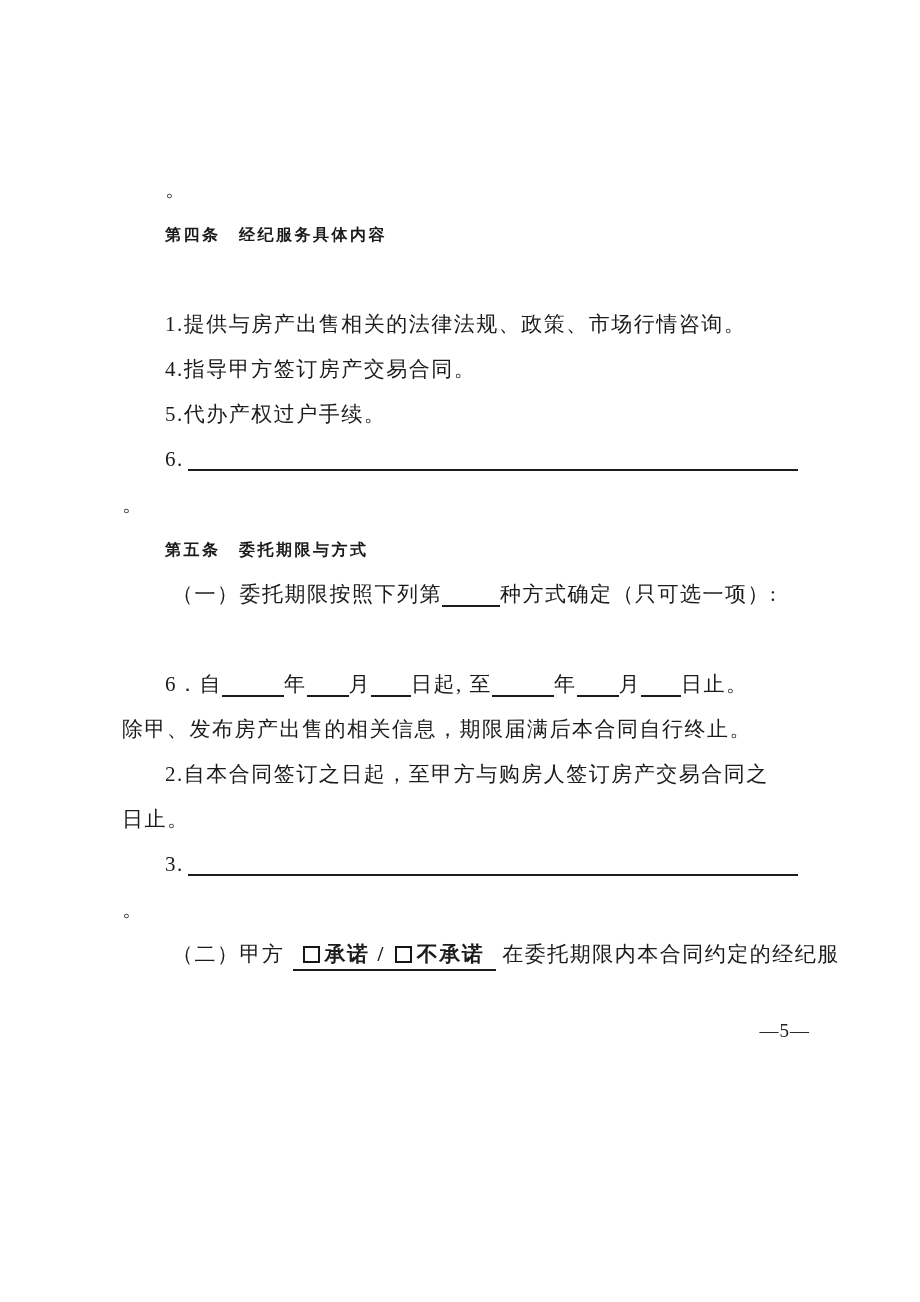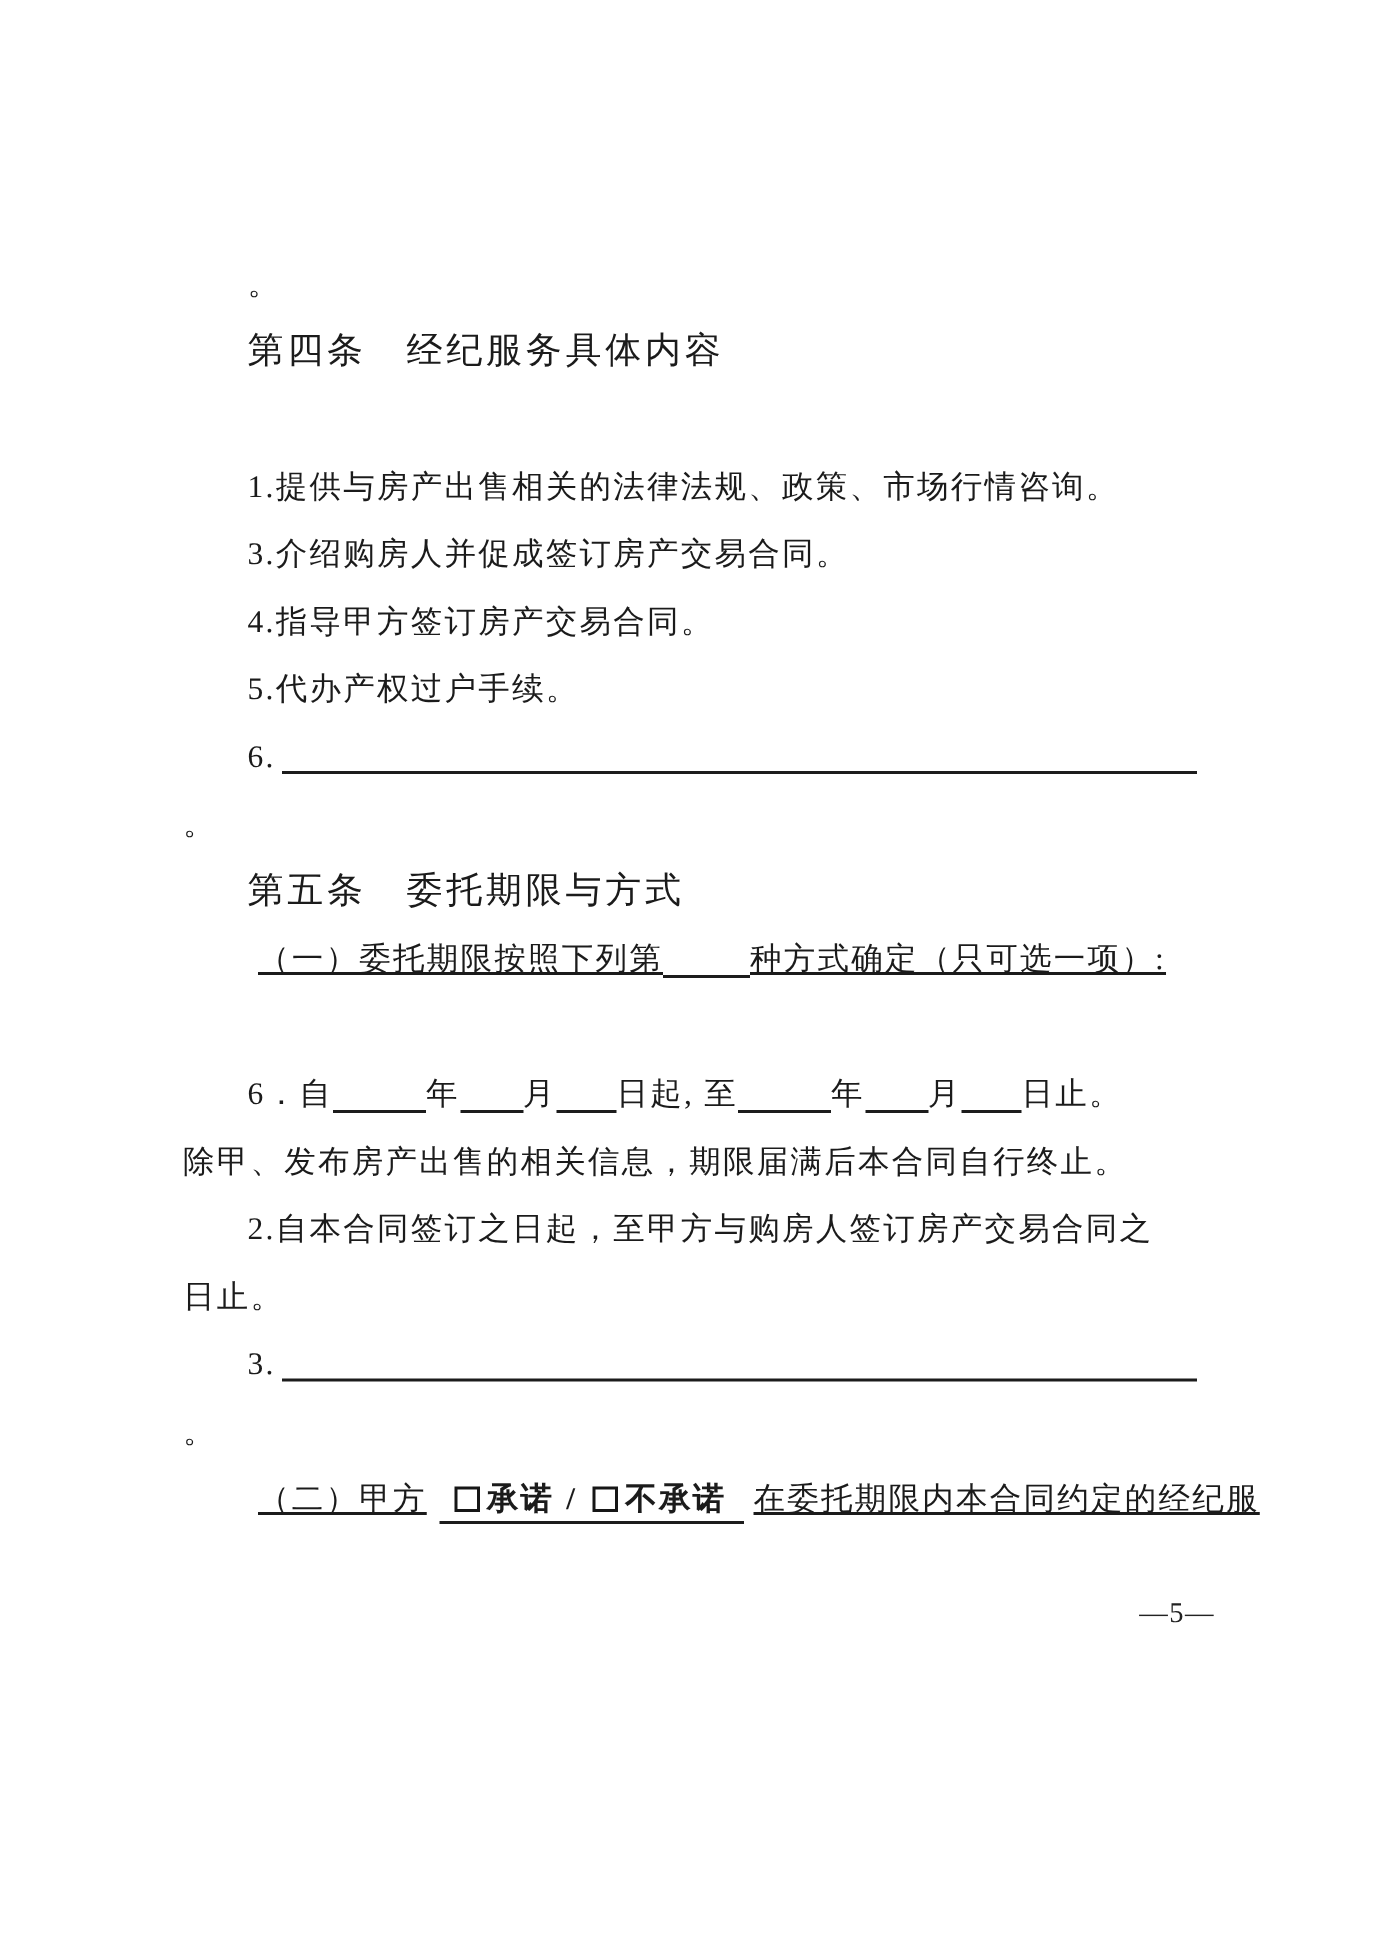--- a/index.html
+++ b/index.html
@@ -23,25 +23,25 @@
 
   .ln {
     height: 45px;
     line-height: 45px;
     margin: 0;
     white-space: nowrap;
     font-weight: normal;
   }
 
   .ind1 { padding-left: 43px; }   
-  .ind2 { padding-left: 50px; text-decoration: underline; }   
+  .ind2 { padding-left: 50px; }   
 
   .heading {
-    font-size: 24px;
-    font-weight: normal;
+    font-size: 16px;
+    font-weight: bold;
     letter-spacing: 2.5px;
   }
 
   .spacer { height: 45px; }
 
   
   .blank {
     display: inline-block;
     height: 0;
     border-bottom: 2px solid #1c1c1c;
@@ -102,21 +102,20 @@
   <div class="content">
 
     <p class="ln ind1">。</p>
 
     <h3 class="ln ind1 heading">第四条　经纪服务具体内容</h3>
 
 
     <div class="spacer"></div>
 
     <p class="ln ind1">1.提供与房产出售相关的法律法规、政策、市场行情咨询。</p>
-    <p class="ln ind1">3.介绍购房人并促成签订房产交易合同。</p>
     <p class="ln ind1">4.指导甲方签订房产交易合同。</p>
     <p class="ln ind1">5.代办产权过户手续。</p>
 
     <p class="ln ind1 flexline">
         <span>6.</span>
         <span class="fillblank"></span>
       </p>
 
     <p class="ln">。</p>
 

